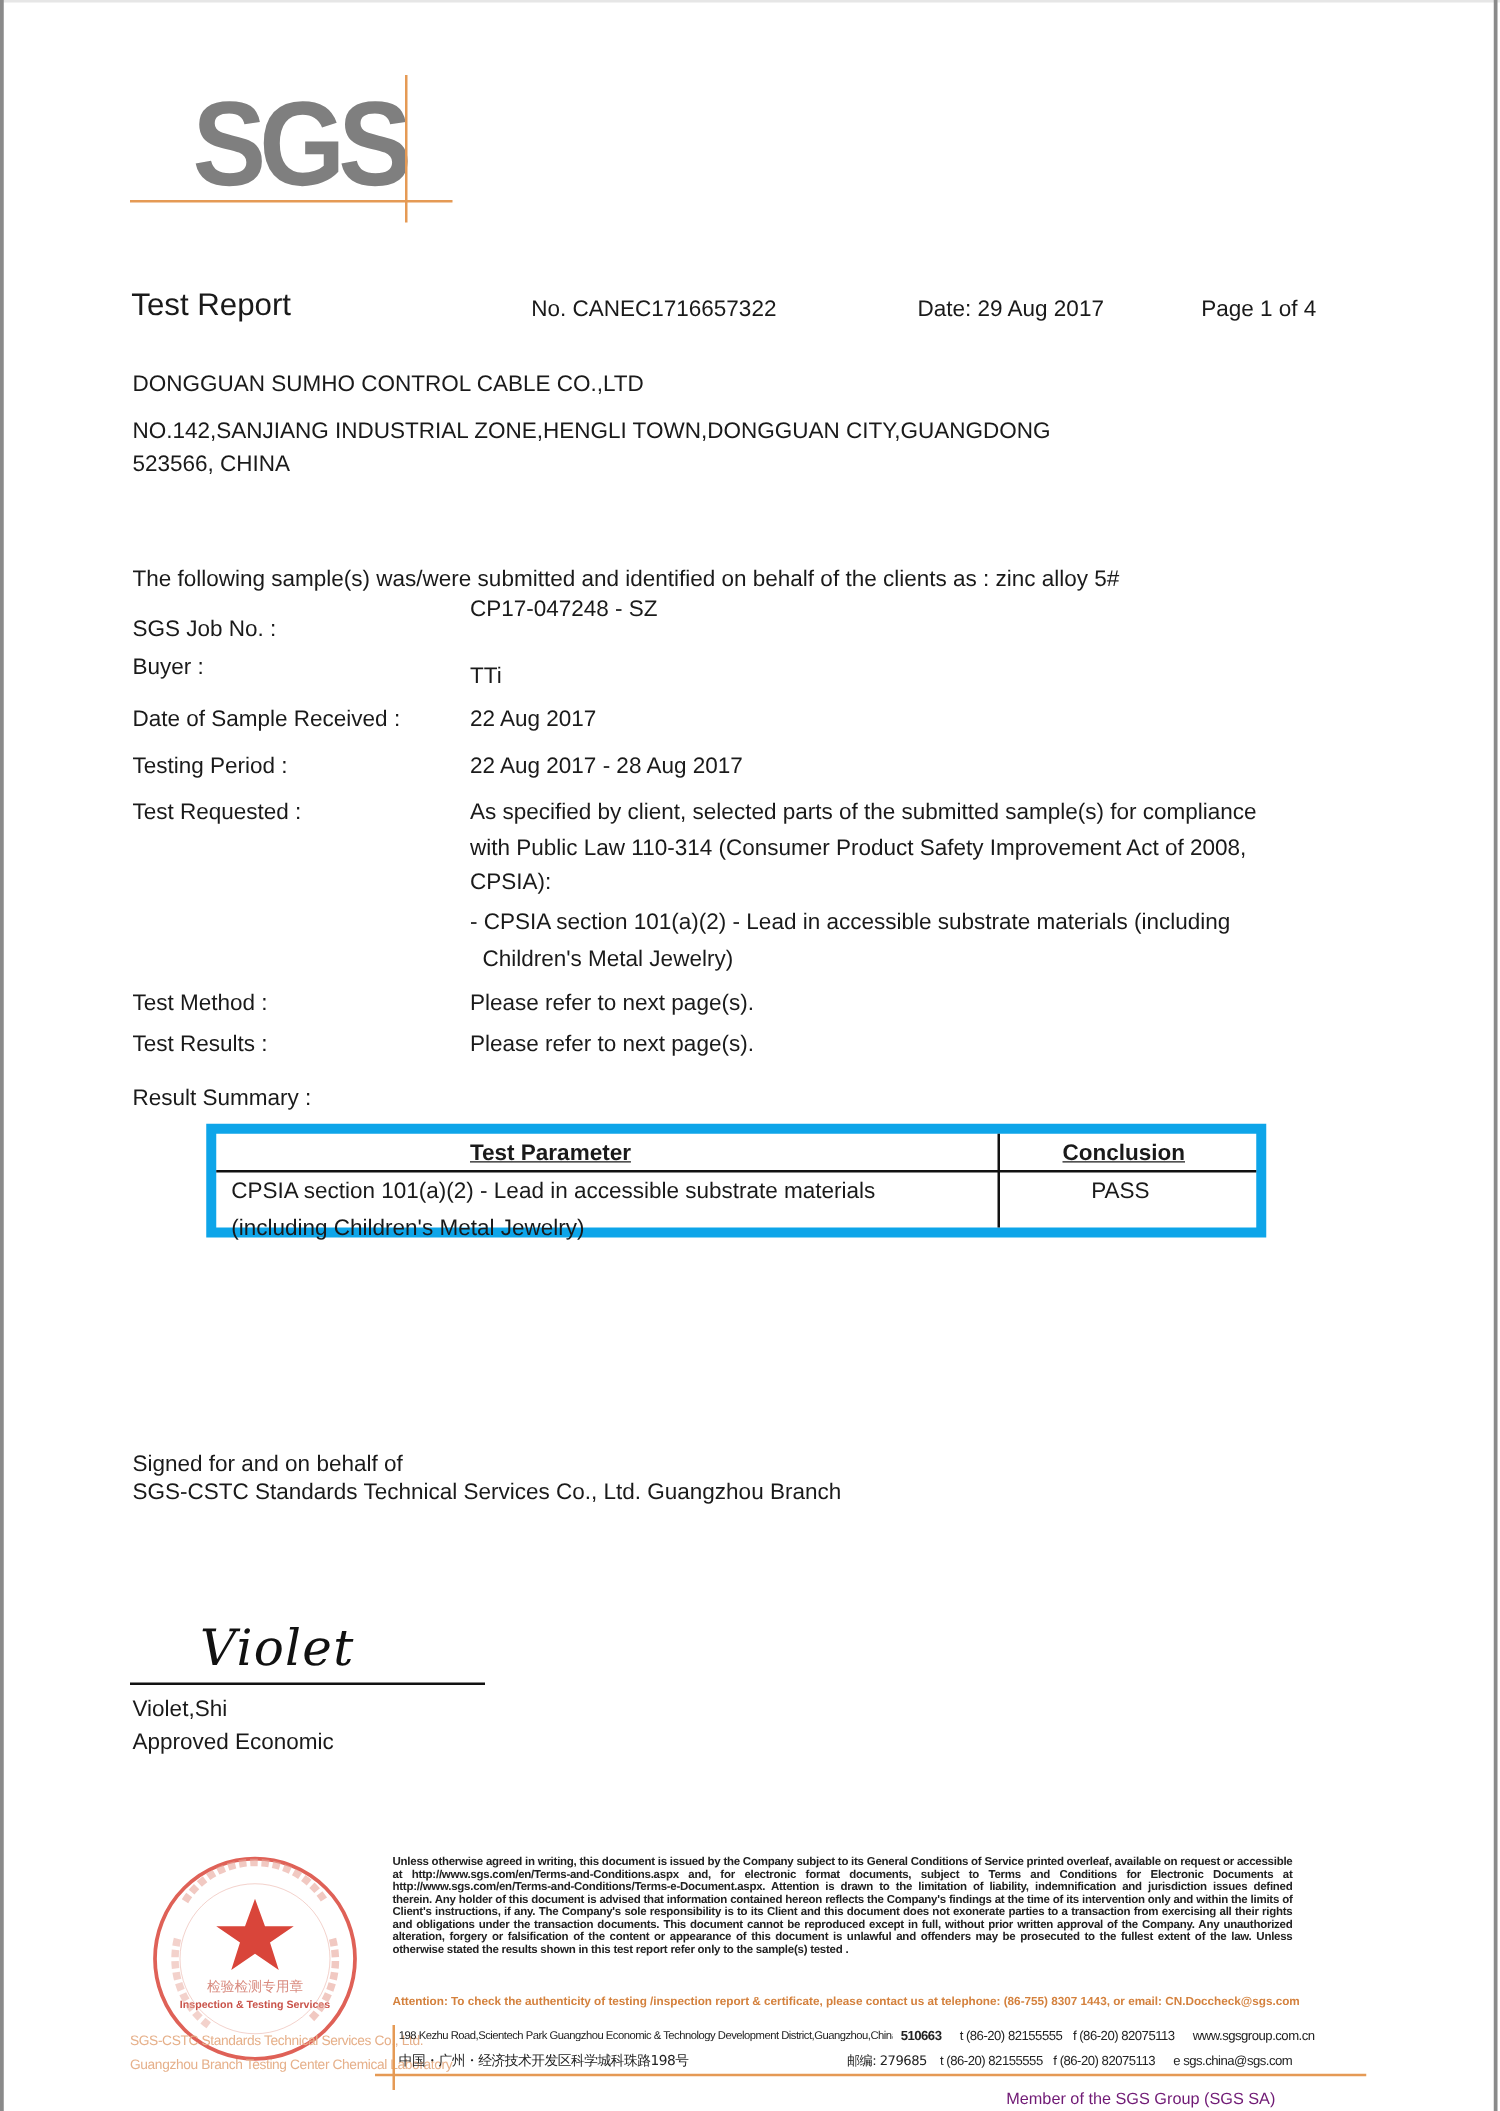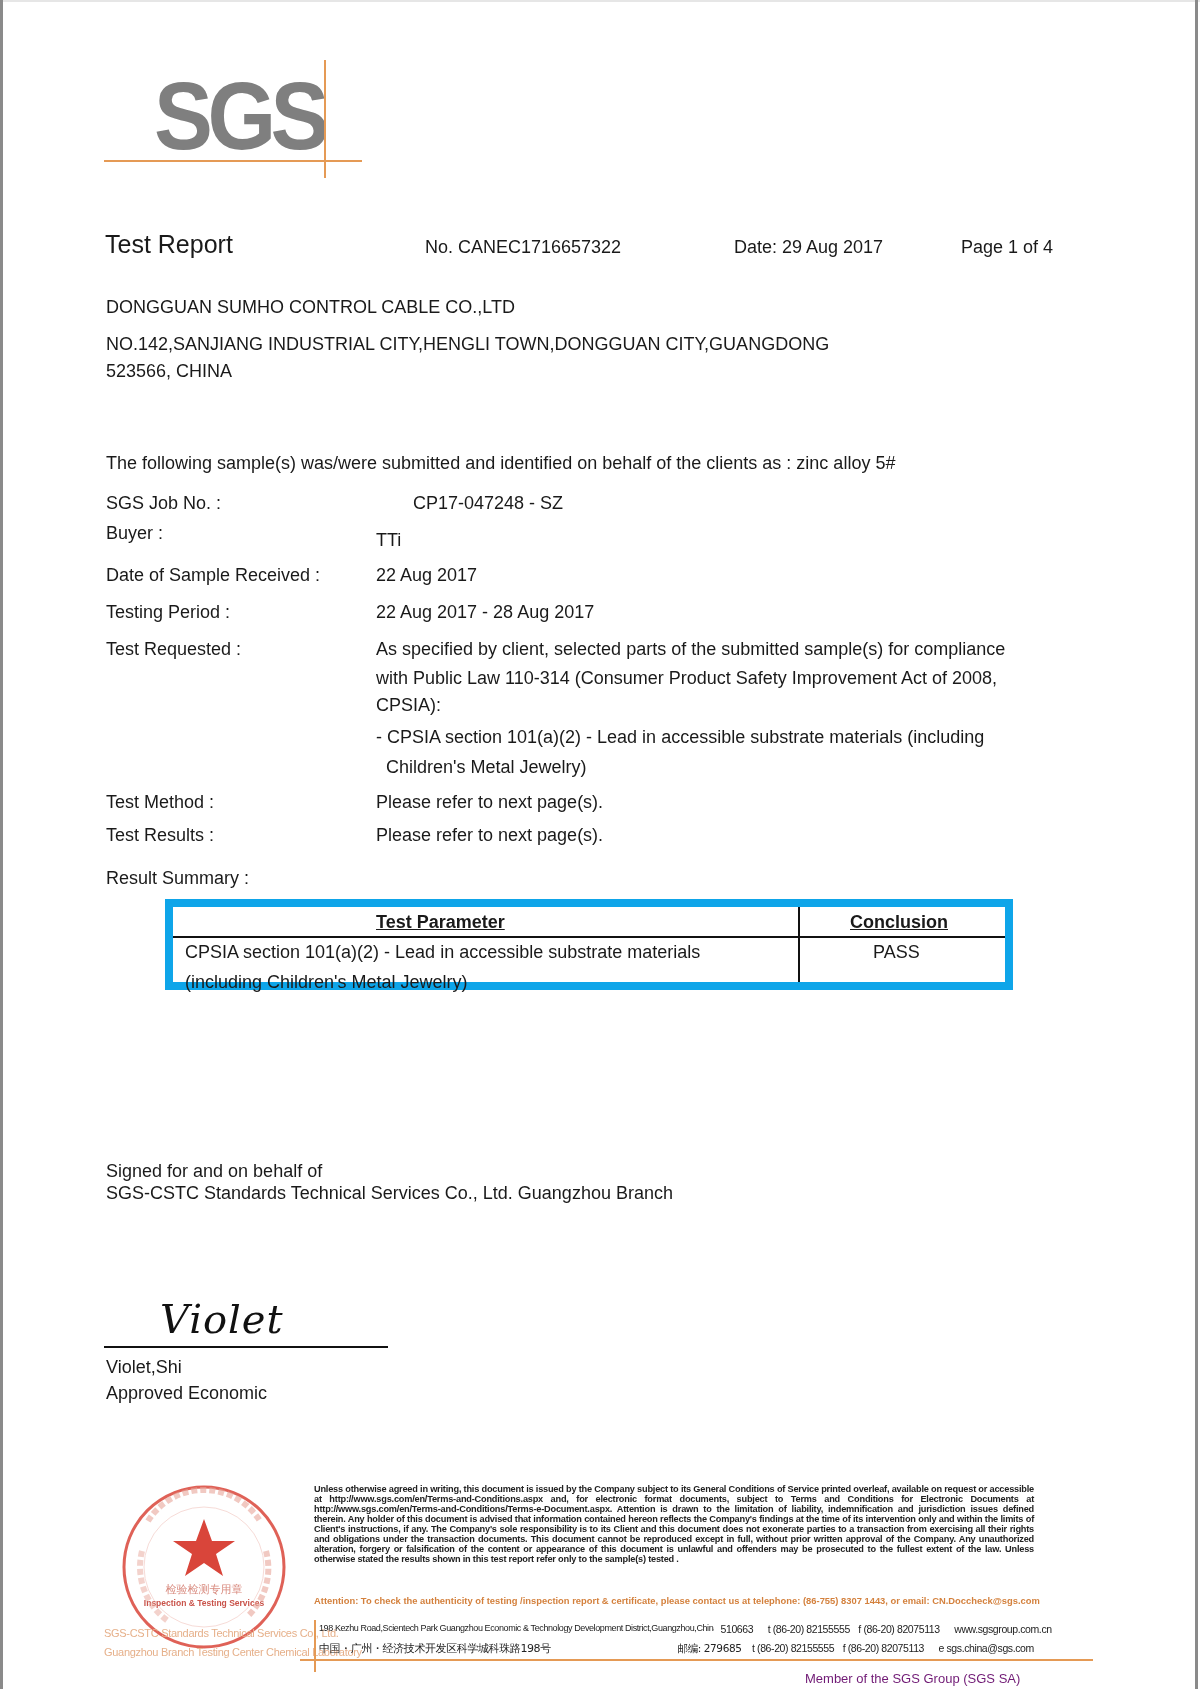--- a/index.html
+++ b/index.html
@@ -63,27 +63,27 @@
   <div class="logo-hline"></div>
   <div class="logo-vline"></div>
 </div>
 
 <div class="t title" style="left:105px; top:229px;">Test Report</div>
 <div class="t hdr" style="left:425px; top:236px;">No. CANEC1716657322</div>
 <div class="t hdr" style="left:734px; top:236px;">Date: 29 Aug 2017</div>
 <div class="t hdr" style="left:961px; top:236px;text-align:center;">Page 1 of 4</div>
 
 <div class="t" style="left:106px; top:296px;">DONGGUAN SUMHO CONTROL CABLE CO.,LTD</div>
-<div class="t" style="left:106px; top:333px;">NO.142,SANJIANG INDUSTRIAL CITY,HENGLI TOWN,DONGGUAN CITY,GUANGDONG</div>
+<div class="t" style="left:106px; top:333px;">NO.142,SANJIANG INDUSTRIAL ZONE,HENGLI TOWN,DONGGUAN CITY,GUANGDONG</div>
 <div class="t" style="left:106px; top:360px;">523566, CHINA</div>
 
 <div class="t" style="left:106px; top:452px;">The following sample(s) was/were submitted and identified on behalf of the clients as : zinc alloy 5#</div>
 
 <div class="label" style="top:492px;">SGS Job No. :</div>
-<div class="value" style="top:492px;margin-left:37px;">CP17-047248 - SZ</div>
+<div class="value" style="top:476px;">CP17-047248 - SZ</div>
 
 <div class="label" style="top:522px;">Buyer :</div>
 <div class="value" style="top:529px;">TTi</div>
 
 <div class="label" style="top:564px;">Date of Sample Received :</div>
 <div class="value" style="top:564px;">22 Aug 2017</div>
 
 <div class="label" style="top:601px;">Testing Period :</div>
 <div class="value" style="top:601px;">22 Aug 2017 - 28 Aug 2017</div>
 
@@ -136,21 +136,21 @@
 <div class="stamp-caption" style="top:1627px;">SGS-CSTC Standards Technical Services Co., Ltd.</div>
 <div class="stamp-caption" style="top:1646px;">Guangzhou Branch Testing Center Chemical Laboratory</div>
 
 <div class="disclaimer">Unless otherwise agreed in writing, this document is issued by the Company subject to its General Conditions of Service printed overleaf, available on request or accessible at http://www.sgs.com/en/Terms-and-Conditions.aspx and, for electronic format documents, subject to Terms and Conditions for Electronic Documents at http://www.sgs.com/en/Terms-and-Conditions/Terms-e-Document.aspx. Attention is drawn to the limitation of liability, indemnification and jurisdiction issues defined therein. Any holder of this document is advised that information contained hereon reflects the Company's findings at the time of its intervention only and within the limits of Client's instructions, if any. The Company's sole responsibility is to its Client and this document does not exonerate parties to a transaction from exercising all their rights and obligations under the transaction documents. This document cannot be reproduced except in full, without prior written approval of the Company. Any unauthorized alteration, forgery or falsification of the content or appearance of this document is unlawful and offenders may be prosecuted to the fullest extent of the law. Unless otherwise stated the results shown in this test report refer only to the sample(s) tested .</div>
 <div class="attention">Attention: To check the authenticity of testing /inspection report &amp; certificate, please contact us at telephone: (86-755) 8307 1443, or email: CN.Doccheck@sgs.com</div>
 <div class="footer-vline"></div>
 <div class="footer-hline"></div>
 
 <div class="addr" style="top:1623px;">
   <span style="display:inline-block; width:395px; overflow:hidden; vertical-align:top; font-size:9px;">198 Kezhu Road,Scientech Park Guangzhou Economic &amp; Technology Development District,Guangzhou,China</span>
-  <span style="margin-left:4px;">510663</span>
+  <span style="margin-left:4px;font-weight:bold;">510663</span>
   <span style="margin-left:12px;">t (86-20) 82155555</span>
   <span style="margin-left:6px;">f (86-20) 82075113</span>
   <span style="margin-left:12px;">www.sgsgroup.com.cn</span>
 </div>
 <div class="addr" style="top:1641px;">
   <span style="display:inline-block; width:356px; font-family:'DejaVu Sans', sans-serif; font-size:11px;">中国・广州・经济技术开发区科学城科珠路198号</span>
   <span style="font-family:'DejaVu Sans', sans-serif; margin-left:0px;">邮编: 279685</span>
   <span style="margin-left:8px;">t (86-20) 82155555</span>
   <span style="margin-left:6px;">f (86-20) 82075113</span>
   <span style="margin-left:12px;">e sgs.china@sgs.com</span>

